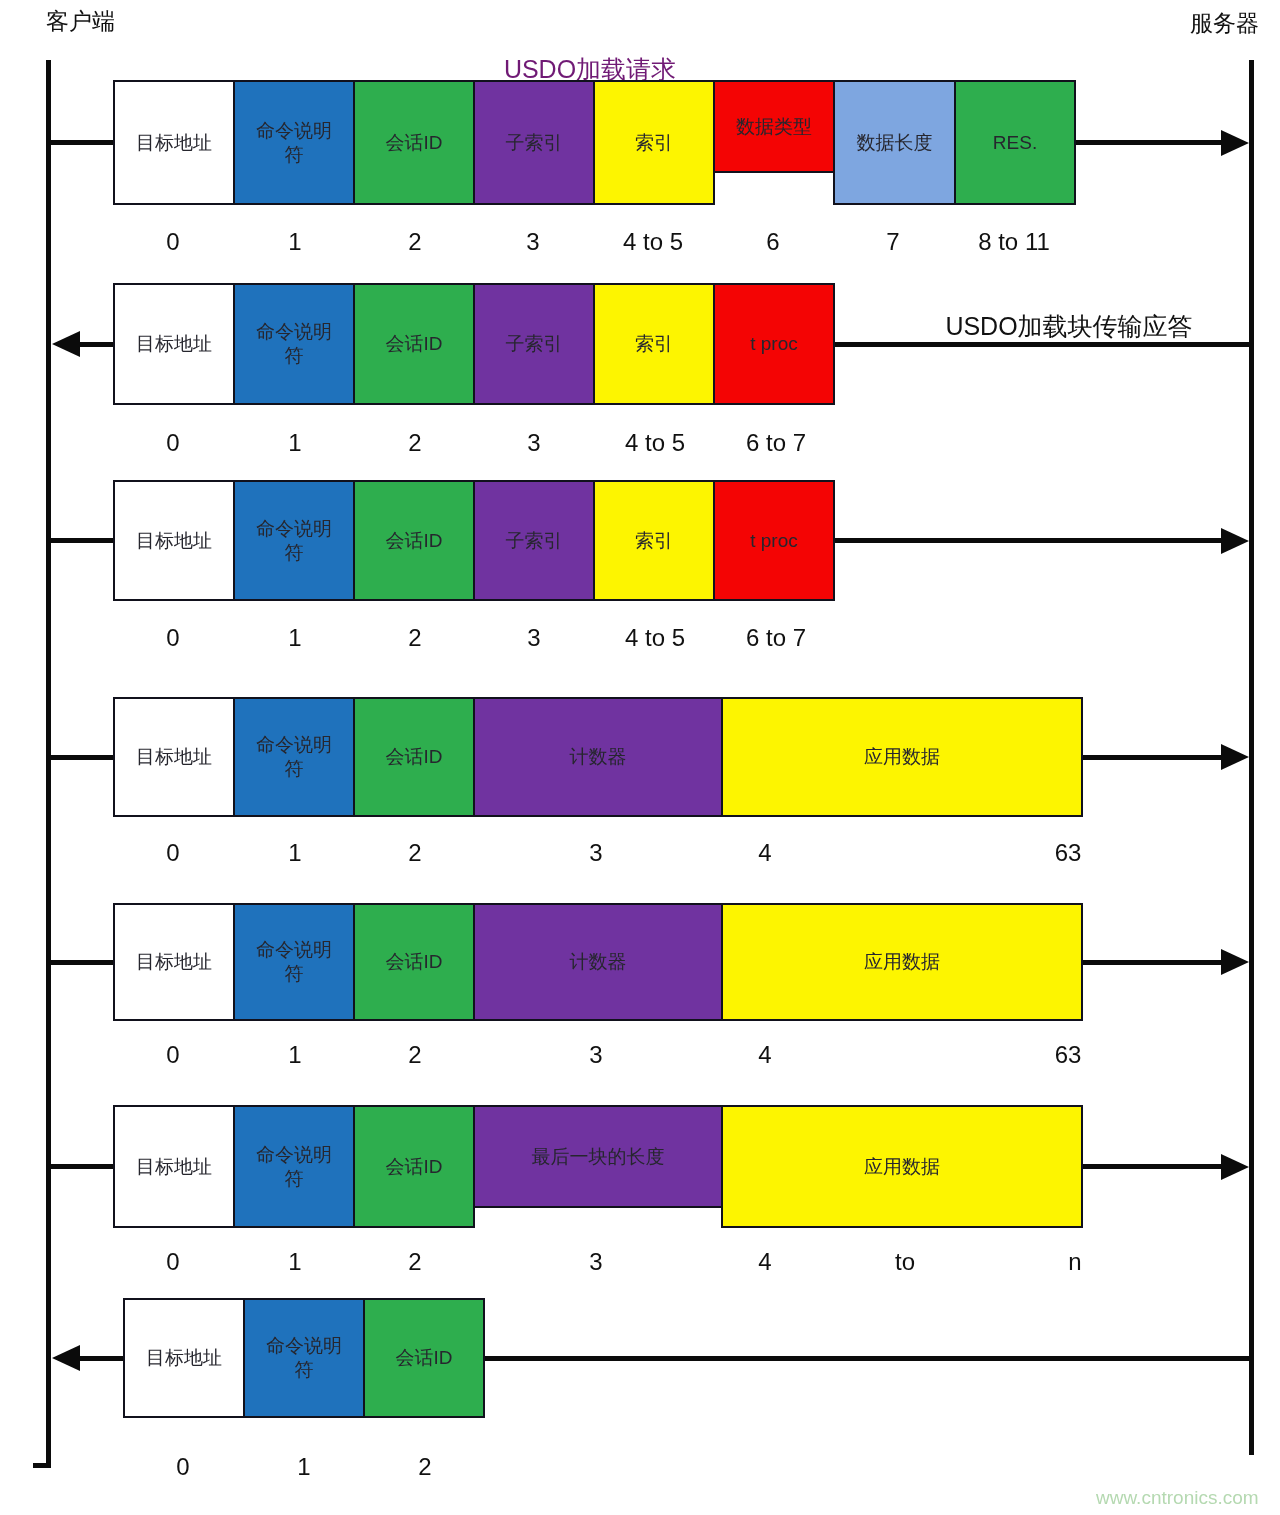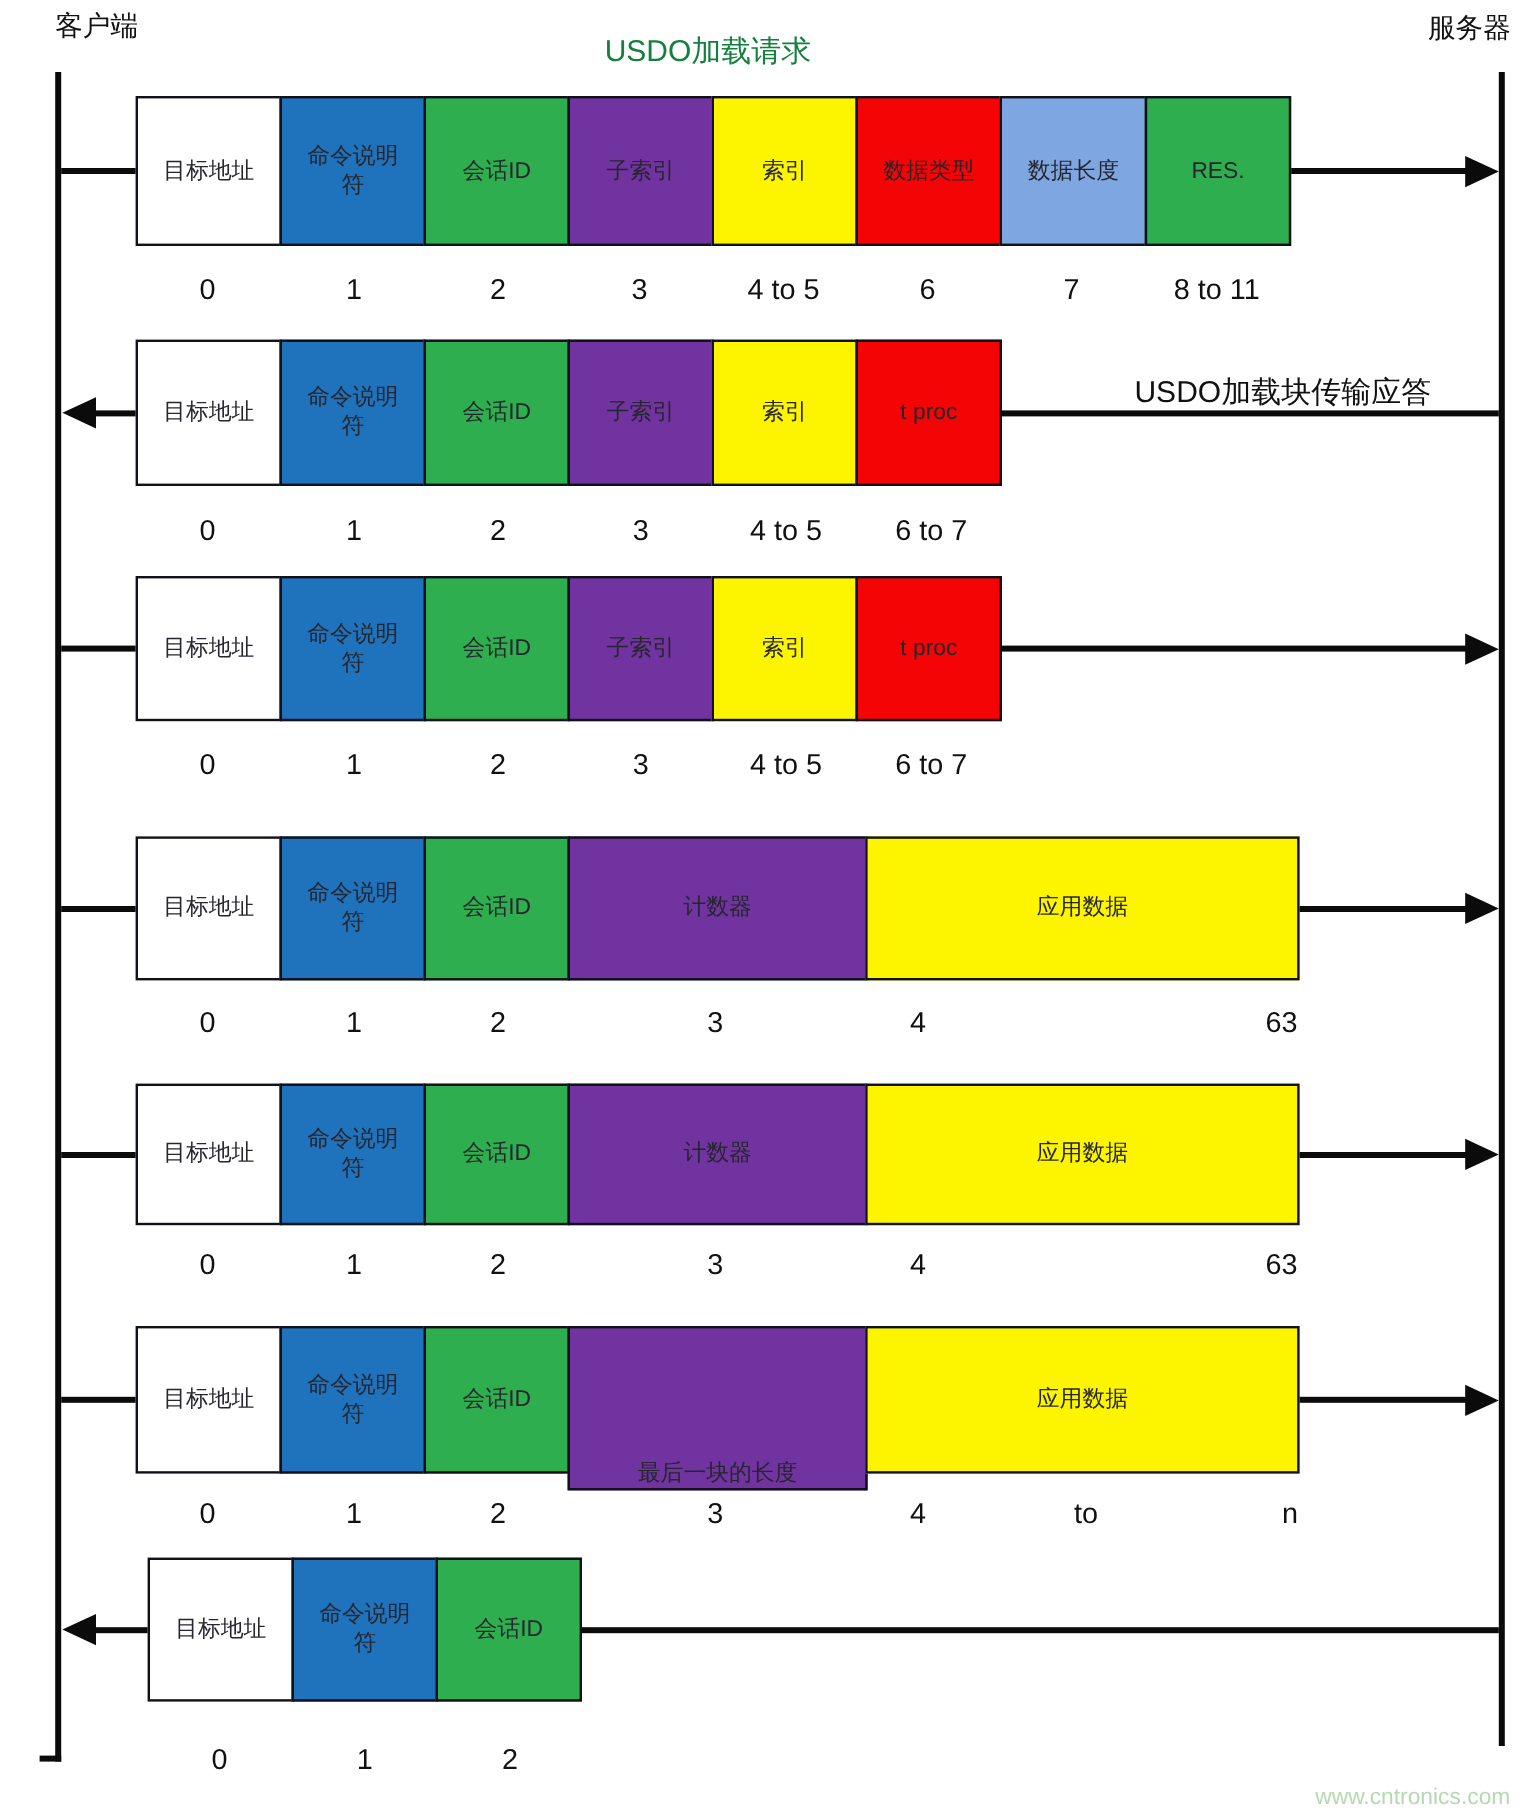--- a/index.html
+++ b/index.html
@@ -1,21 +1,21 @@
 <!DOCTYPE html>
 <html><head>
 <meta charset="utf-8">
 <style>
   html,body{margin:0;padding:0;background:#ffffff;}
   #canvas{
     position:relative;width:1280px;height:1515px;background:#ffffff;
     font-family:"Liberation Sans","DejaVu Sans",sans-serif;color:#1a1a1a;overflow:hidden;
   }
   .corner-label{position:absolute;font-size:23px;color:#111;}
-  .diagram-title{position:absolute;font-size:25px;color:#15803d;text-align:center;}
+  .diagram-title{position:absolute;font-size:25px;color:#701a75;text-align:center;margin-top:27px;}
   .lifeline{position:absolute;width:5px;background:#0b0b0b;}
   .lifeline-foot{position:absolute;height:5px;background:#0b0b0b;}
   .frame-row{position:absolute;display:flex;}
   .field-box{
     box-sizing:border-box;border:2px solid #11111c;display:flex;align-items:center;justify-content:center;
     flex:0 0 auto;
   }
   .field-box + .field-box{margin-left:-2px;}
   .field-label{font-size:19px;line-height:24px;text-align:center;white-space:pre-line;color:#26262e;}
   .offset-label{position:absolute;transform:translateX(-50%);font-size:24px;color:#111;white-space:nowrap;}
@@ -49,21 +49,21 @@
         </div>
         <div class="field-box" style="width: 122px; height: 125px; background: rgb(46, 174, 78);">
           <div class="field-label">会话ID</div>
         </div>
         <div class="field-box" style="width: 122px; height: 125px; background: rgb(112, 51, 160);">
           <div class="field-label">子索引</div>
         </div>
         <div class="field-box" style="width: 122px; height: 125px; background: rgb(253, 245, 0);">
           <div class="field-label">索引</div>
         </div>
-        <div class="field-box" style="width: 122px; height: 125px; background: rgb(244, 4, 4);">
+        <div class="field-box" style="width: 122px; height: 93px; background: rgb(244, 4, 4);">
           <div class="field-label">数据类型</div>
         </div>
         <div class="field-box" style="width: 123px; height: 125px; background: rgb(126, 166, 224);">
           <div class="field-label">数据长度</div>
         </div>
         <div class="field-box" style="width: 122px; height: 125px; background: rgb(46, 174, 78);">
           <div class="field-label">RES.</div>
         </div>
       </div>
       <div class="offset-label" style="left: 173px; top: 228px;">0</div>
@@ -196,21 +196,21 @@
         <div class="field-box" style="width: 122px; height: 123px; background: rgb(255, 255, 255);">
           <div class="field-label">目标地址</div>
         </div>
         <div class="field-box" style="width: 122px; height: 123px; background: rgb(31, 114, 188);">
           <div class="field-label">命令说明
 符</div>
         </div>
         <div class="field-box" style="width: 122px; height: 123px; background: rgb(46, 174, 78);">
           <div class="field-label">会话ID</div>
         </div>
-        <div class="field-box" style="width: 250px; height: 137px; background: rgb(112, 51, 160); align-items: flex-end;">
+        <div class="field-box" style="width: 250px; height: 103px; background: rgb(112, 51, 160);">
           <div class="field-label">最后一块的长度</div>
         </div>
         <div class="field-box" style="width: 362px; height: 123px; background: rgb(253, 245, 0);">
           <div class="field-label">应用数据</div>
         </div>
       </div>
       <div class="offset-label" style="left: 173px; top: 1248px;">0</div>
       <div class="offset-label" style="left: 295px; top: 1248px;">1</div>
       <div class="offset-label" style="left: 415px; top: 1248px;">2</div>
       <div class="offset-label" style="left: 596px; top: 1248px;">3</div>

